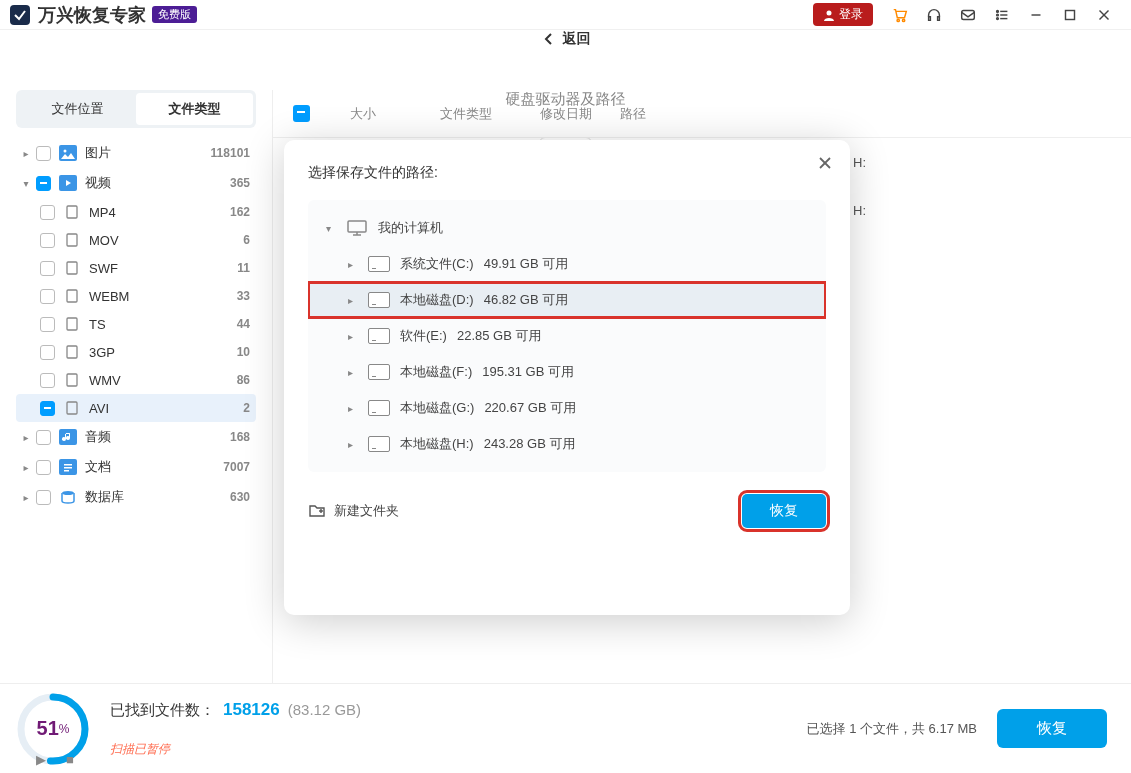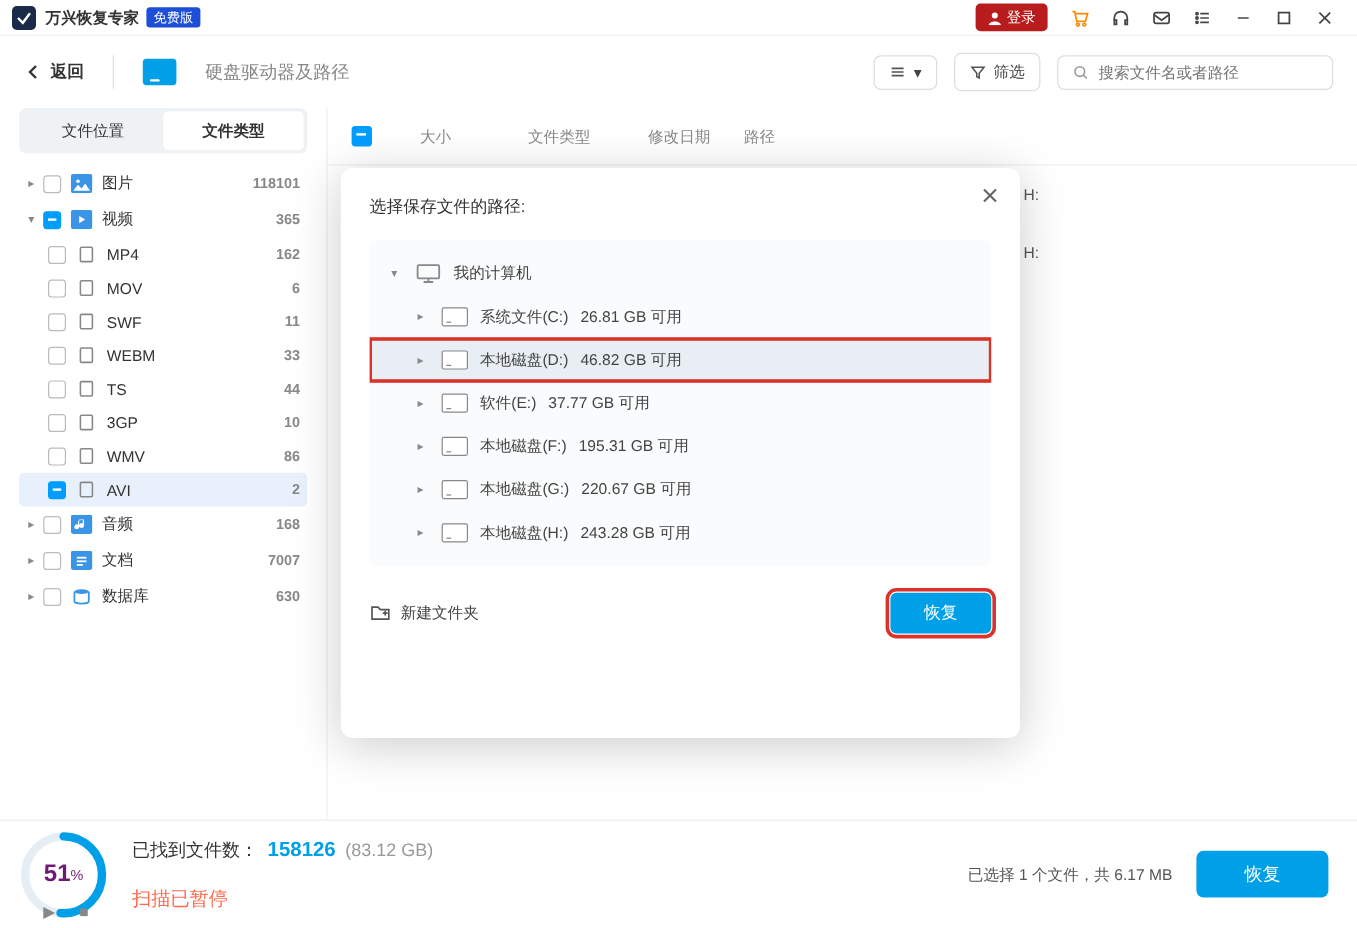--- a/index.html
+++ b/index.html
@@ -2,30 +2,30 @@
 <html><head>
 <meta charset="utf-8">
 <style>
 * { margin:0; padding:0; box-sizing:border-box; font-family:"Microsoft YaHei","PingFang SC",sans-serif; }
 body { width:1131px; height:773px; background:#fff; overflow:hidden; font-size:13px; color:#333; position:relative; }
 
 
 .titlebar { height:30px; background:#fff; display:flex; align-items:center; padding:0 10px; border-bottom:1px solid #f0f0f0;}
 .app-logo { width:20px; height:20px; background:#1a2b4a; border-radius:4px; display:flex; align-items:center; justify-content:center; margin-right:8px;}
 .app-logo svg { fill:#fff; }
-.app-name { font-size:13px; font-weight:bold; color:#333; margin-right:6px;}
-.free-badge { background:#1d4ed8; color:#fff; font-size:11px; padding:1px 6px; border-radius:3px;}
+.app-name { font-size:18px; font-weight:bold; color:#333; margin-right:6px;}
+.free-badge { background:#4c1d95; color:#fff; font-size:11px; padding:1px 6px; border-radius:3px;}
 .titlebar-spacer { flex:1; }
 .login-btn { background:#b91c1c; color:#fff; font-size:12px; padding:3px 10px; border-radius:4px; display:flex; align-items:center; gap:4px; cursor:pointer; margin-right:10px;}
 .titlebar-icon { width:26px; height:26px; display:flex; align-items:center; justify-content:center; margin:0 4px; cursor:pointer; color:#444;}
 .titlebar-icon.orange { color:#ff8a00; }
 .titlebar-icon svg { width:18px; height:18px; stroke:currentColor; fill:none; stroke-width:1.6;}
 
 
-.toolbar { height:60px; display:flex; align-items:center; padding:0 20px; gap:14px; }
+.toolbar { height:60px; display:flex; align-items:center; padding:0 20px; gap:14px;flex-direction:column; }
 .back-btn { display:flex; align-items:center; gap:6px; font-size:14px; font-weight:bold; color:#333; cursor:pointer;}
 .vsep { width:1px; height:28px; background:#e0e0e0; margin:0 10px;}
 .drive-icon { width:28px; height:22px; background:#00a0e9; border-radius:3px; position:relative; margin-right:10px;}
 .drive-icon::after{content:"";position:absolute;bottom:3px;left:6px;width:8px;height:2px;background:#fff;border-radius:1px;}
 .page-title { font-size:15px; color:#888;}
 .toolbar-spacer{flex:1;}
 .tool-btn { border:1px solid #ddd; border-radius:6px; padding:6px 12px; display:flex; align-items:center; gap:6px; cursor:pointer; font-size:13px; color:#444;}
 .search-box { border:1px solid #ddd; border-radius:6px; padding:6px 12px; display:flex; align-items:center; gap:8px; width:230px; color:#aaa;}
 .search-box input { border:none; outline:none; font-size:13px; width:100%;}
 
@@ -61,21 +61,21 @@
 
 .footer { height:90px; border-top:1px solid #eee; display:flex; align-items:center; padding:0 24px 0 16px;}
 .gauge { width:74px; height:74px; position:relative;}
 .gauge svg{transform:rotate(-90deg);}
 .gauge .pct{position:absolute;inset:0;display:flex;align-items:center;justify-content:center;font-size:20px;font-weight:bold;color:#701a75;}
 .gauge .pct small{font-size:12px;font-weight:normal;}
 .footer-info { margin-left:20px;}
 .footer-line1{font-size:15px;color:#333;font-weight:500;display:flex;gap:8px;align-items:baseline;}
 .footer-line1 .fc{color:#00a0e9;font-weight:bold;font-size:17px;}
 .footer-line1 .fsz{color:#999;font-size:15px;}
-.footer-line2{color:#ff6a4d;font-size:16px;margin-top:21px;}
+.footer-line2{color:#ff6a4d;font-size:12px;margin-top:21px;font-style:italic;}
 .footer-spacer{flex:1;}
 .footer-selected{color:#555;font-size:13px;margin-right:20px;}
 .recover-btn-main{background:#00a0e9;color:#fff;font-size:15px;padding:10px 40px;border-radius:6px;cursor:pointer;}
 .play-ctrls{position:absolute;left:36px;bottom:6px;display:flex;gap:20px;color:#888;}
 .modal{ position:absolute; left:284px; top:140px; width:566px; height:475px; background:#fff; border-radius:10px; box-shadow:0 6px 40px rgba(0,0,0,0.2); padding:24px 0 20px 0;}
 .modal-close{position:absolute;right:16px;top:14px;cursor:pointer;color:#666;}
 .modal-title{font-size:14px;color:#333;padding:0 24px;margin-bottom:18px;}
 .drive-tree{background:#fafbfc;margin:0 24px;border-radius:6px;padding:10px 0;max-height:300px;overflow:auto;}
 .dt-row{display:flex;align-items:center;padding:9px 18px;font-size:13px;color:#444;cursor:pointer;gap:10px;}
 .dt-row.selected{background:#e8eef3;}
@@ -406,33 +406,33 @@
           <line x1="7" y1="16" x2="15" y2="16"></line>
           <line x1="11" y1="13" x2="11" y2="16"></line>
         </svg>
       <span>我的计算机</span>
     </div>
     <div id="drives">
         <div class="dt-row l1">
           <span class="dcaret">▸</span>
     <span class="disk-icon"></span>
     <span class="dt-name">系统文件(C:)</span>
-    <span class="dt-free">26.81 GB 可用</span>
+    <span class="dt-free">49.91 GB 可用</span>
         </div>
         <div class="dt-row l1 selected highlighted">
           <span class="dcaret">▸</span>
     <span class="disk-icon"></span>
     <span class="dt-name">本地磁盘(D:)</span>
     <span class="dt-free">46.82 GB 可用</span>
         </div>
         <div class="dt-row l1">
           <span class="dcaret">▸</span>
     <span class="disk-icon"></span>
     <span class="dt-name">软件(E:)</span>
-    <span class="dt-free">37.77 GB 可用</span>
+    <span class="dt-free">22.85 GB 可用</span>
         </div>
         <div class="dt-row l1">
           <span class="dcaret">▸</span>
     <span class="disk-icon"></span>
     <span class="dt-name">本地磁盘(F:)</span>
     <span class="dt-free">195.31 GB 可用</span>
         </div>
         <div class="dt-row l1">
           <span class="dcaret">▸</span>
     <span class="disk-icon"></span>

